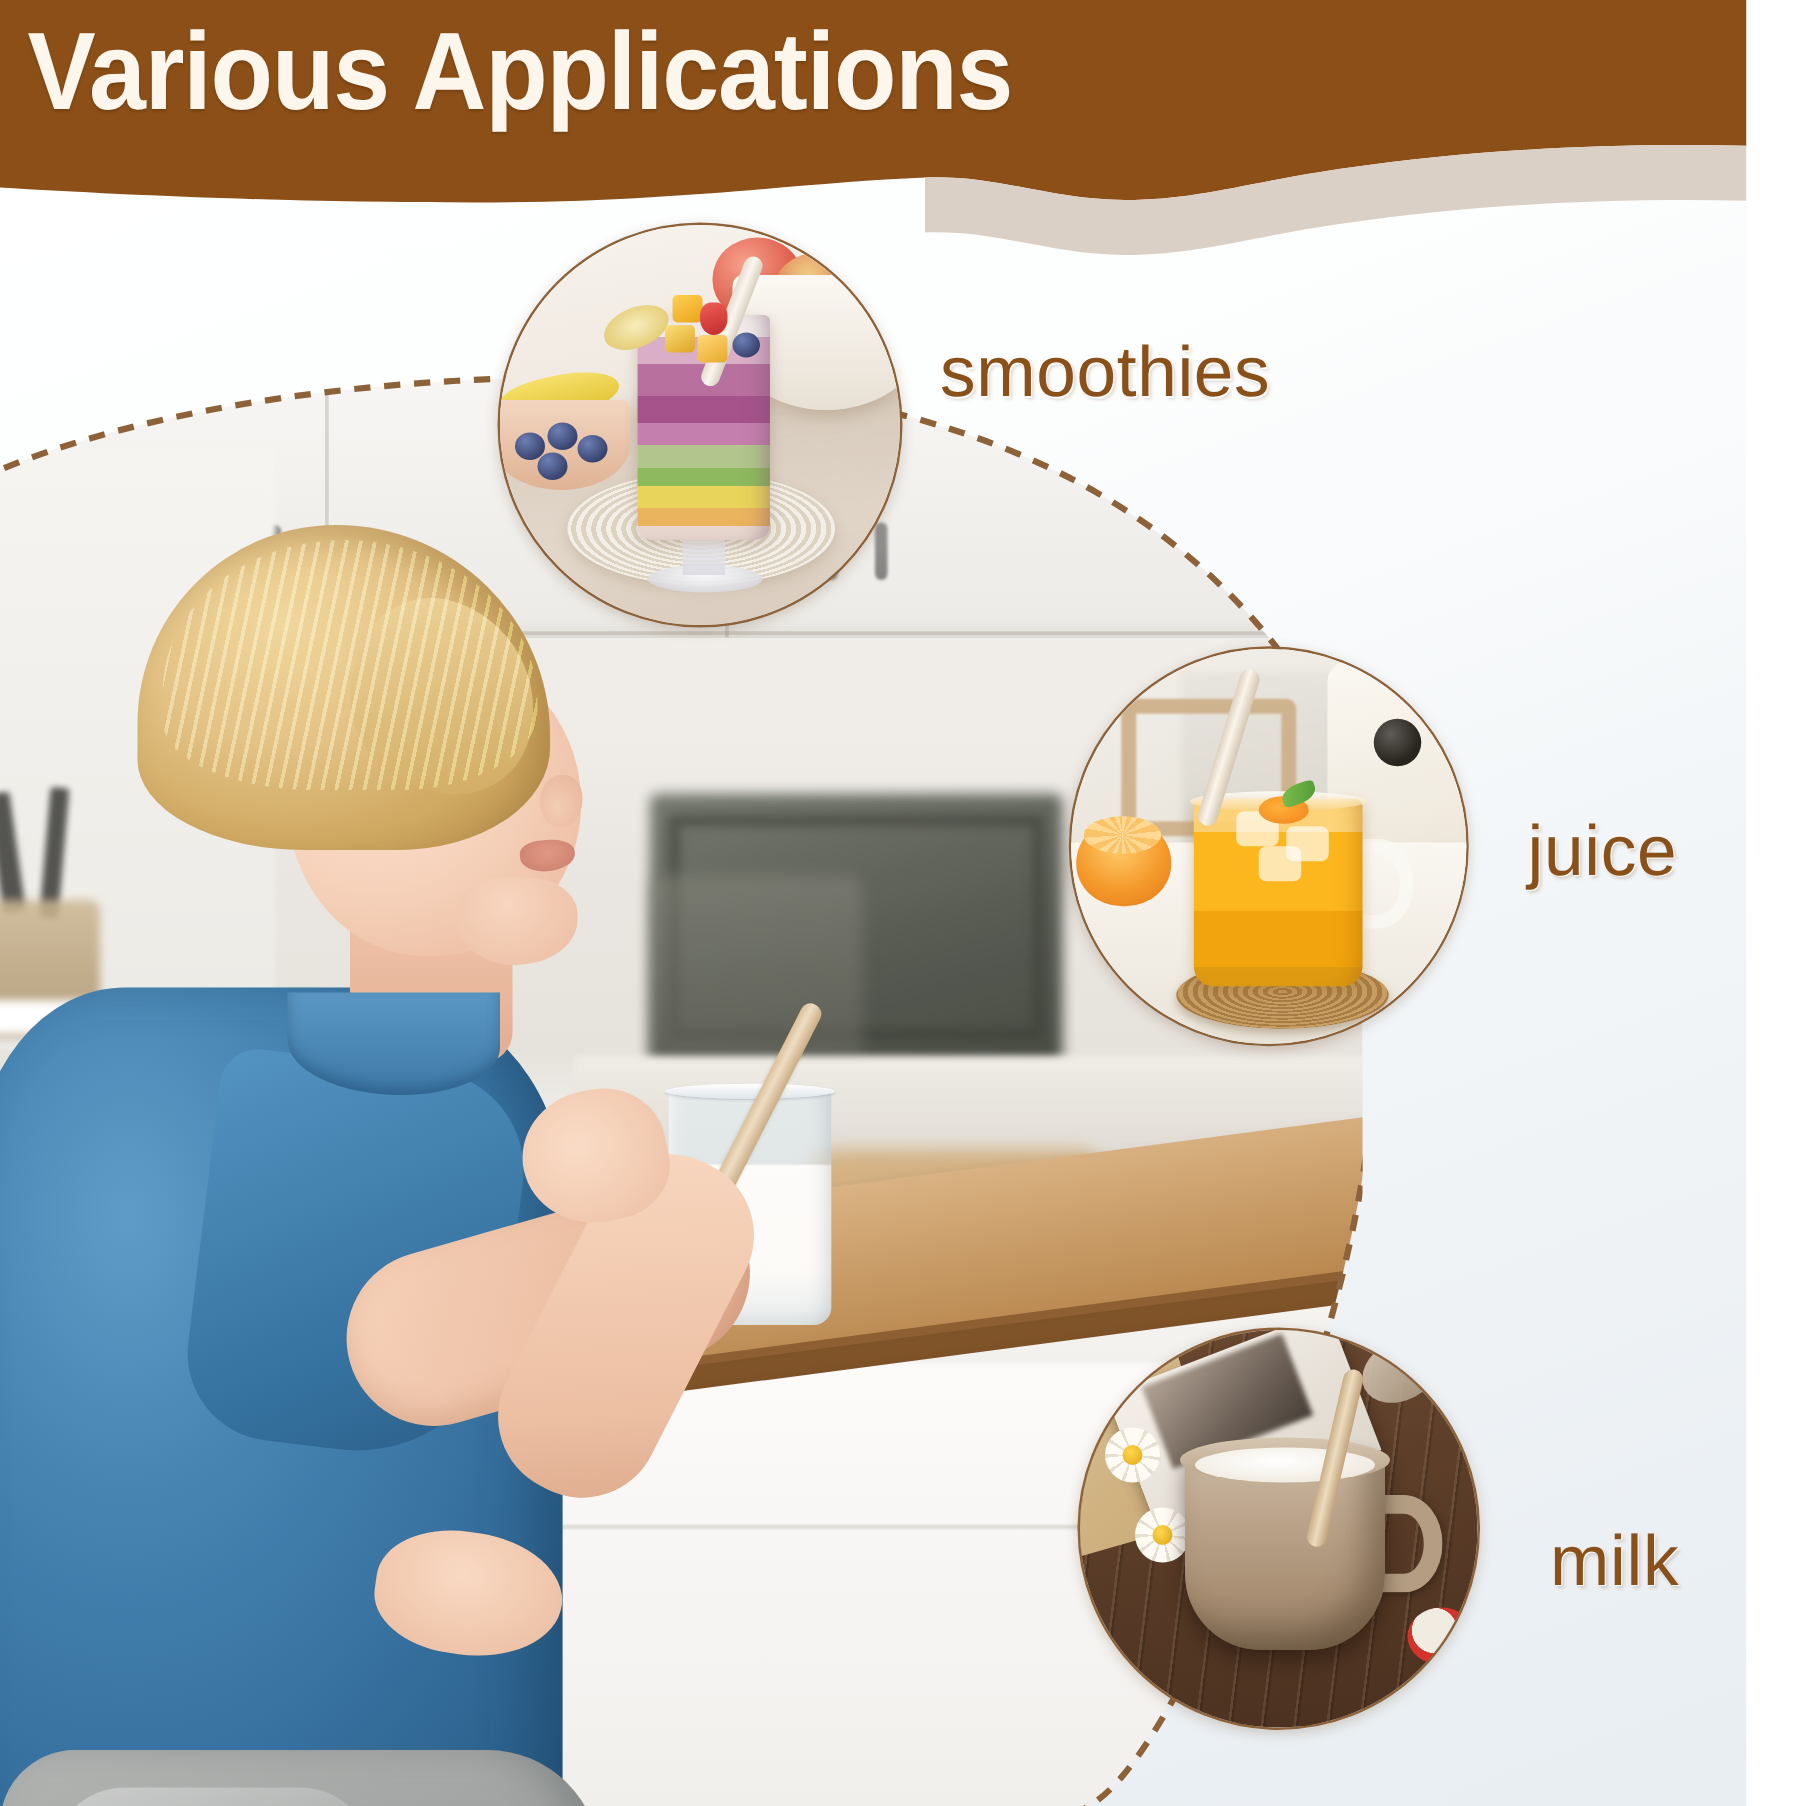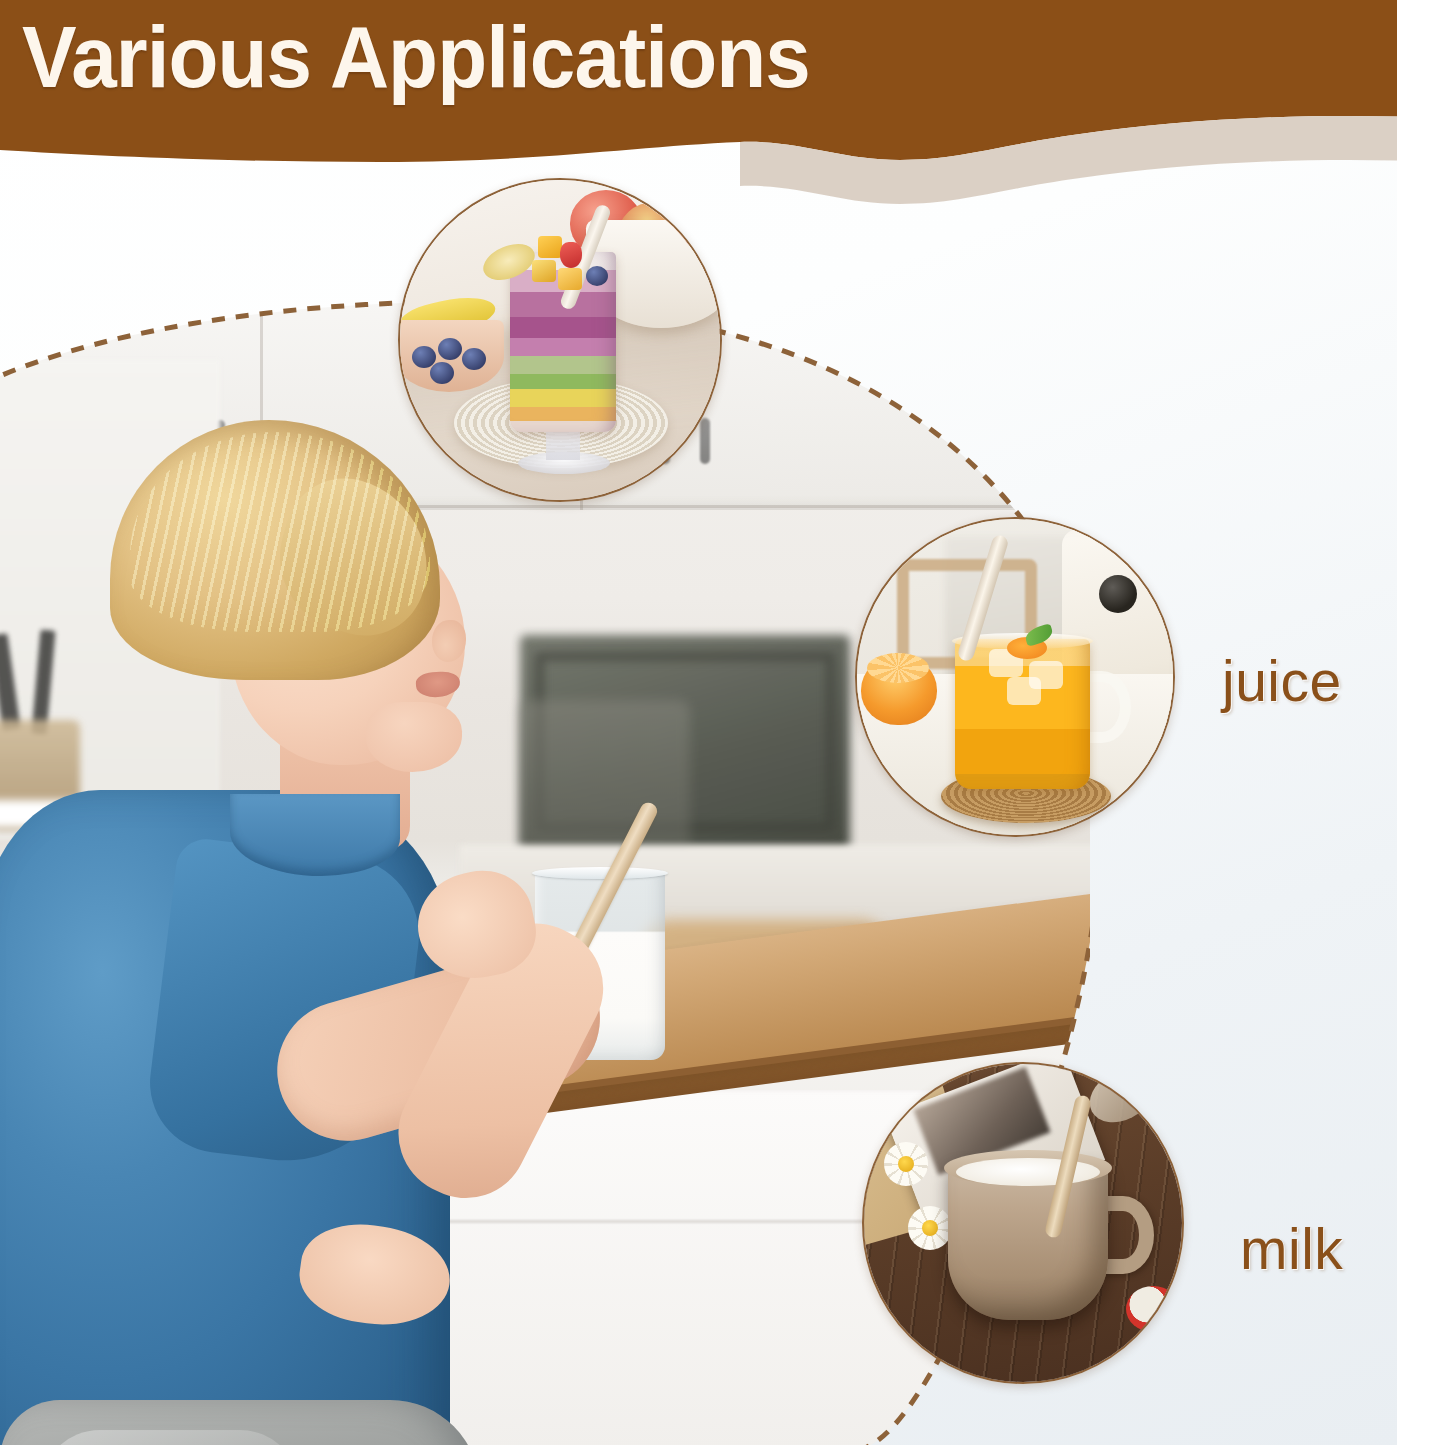--- a/index.html
+++ b/index.html
@@ -713,16 +713,17 @@
       <div class="mk-spoon"></div>
       <div class="mk-handle"></div>
       <div class="mk-mug"></div>
       <div class="mk-mug-rim"></div>
       <div class="mk-milk"></div>
       <div class="mk-straw"></div>
       <div class="mk-redtoy"></div>
     </div>
   </div>
 
+  <div class="side-label" id="label-smoothies">smoothies</div>
   <div class="side-label" id="label-juice">juice</div>
   <div class="side-label" id="label-milk">milk</div>
 
 </div>
 
 </body></html>

